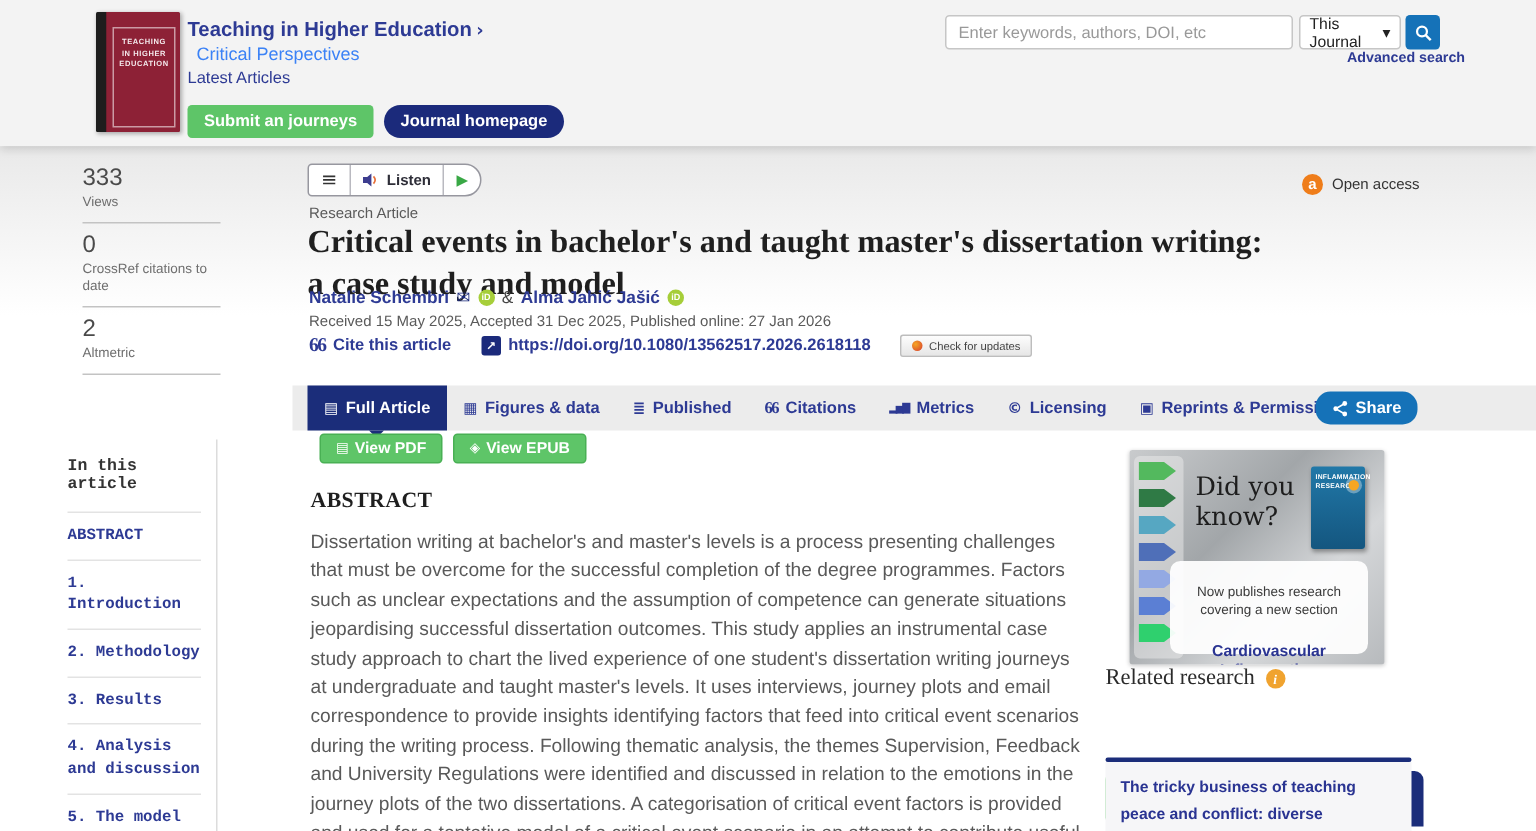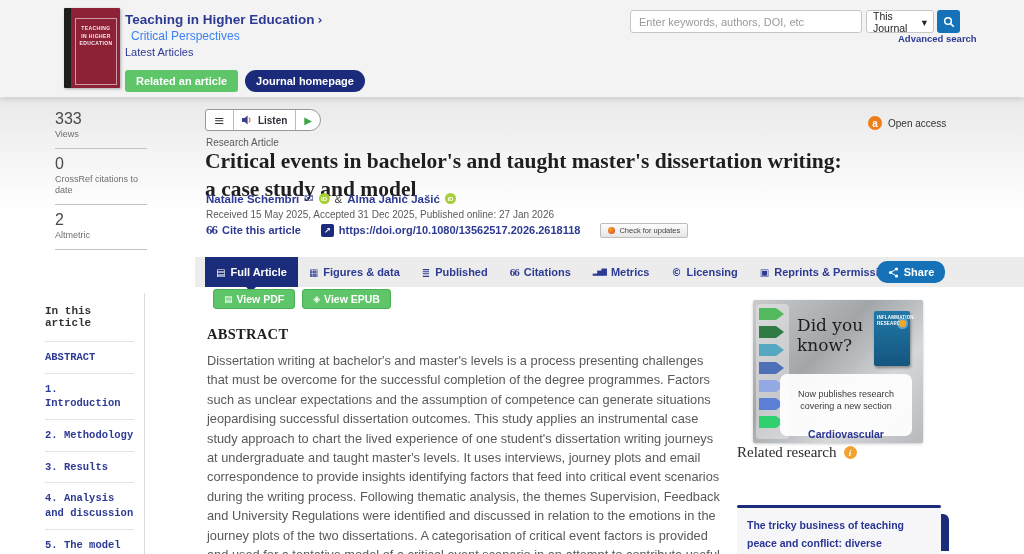--- a/index.html
+++ b/index.html
@@ -139,21 +139,21 @@
   </div>
 </div>
 
 <div class="abs jr-title">
   <span>Teaching in Higher Education</span><span class="chev ico">›</span>
 </div>
 <div class="abs jr-sub">Critical Perspectives</div>
 <a class="abs jr-latest">Latest Articles</a>
 
 <div class="abs hdr-btns">
-  <button class="btn-green">Related an article</button>
+  <button class="btn-green">Submit an journeys</button>
   <button class="btn-navy">Journal homepage</button>
 </div>
 
 <input class="abs search-input" placeholder="Enter keywords, authors, DOI, etc" style="">
 <div class="abs scope">
   <span>This Journal</span>
   <span class="ico">▾</span>
 </div>
 <button class="abs search-btn">
   <svg width="12" height="12" viewBox="0 0 12 12">

